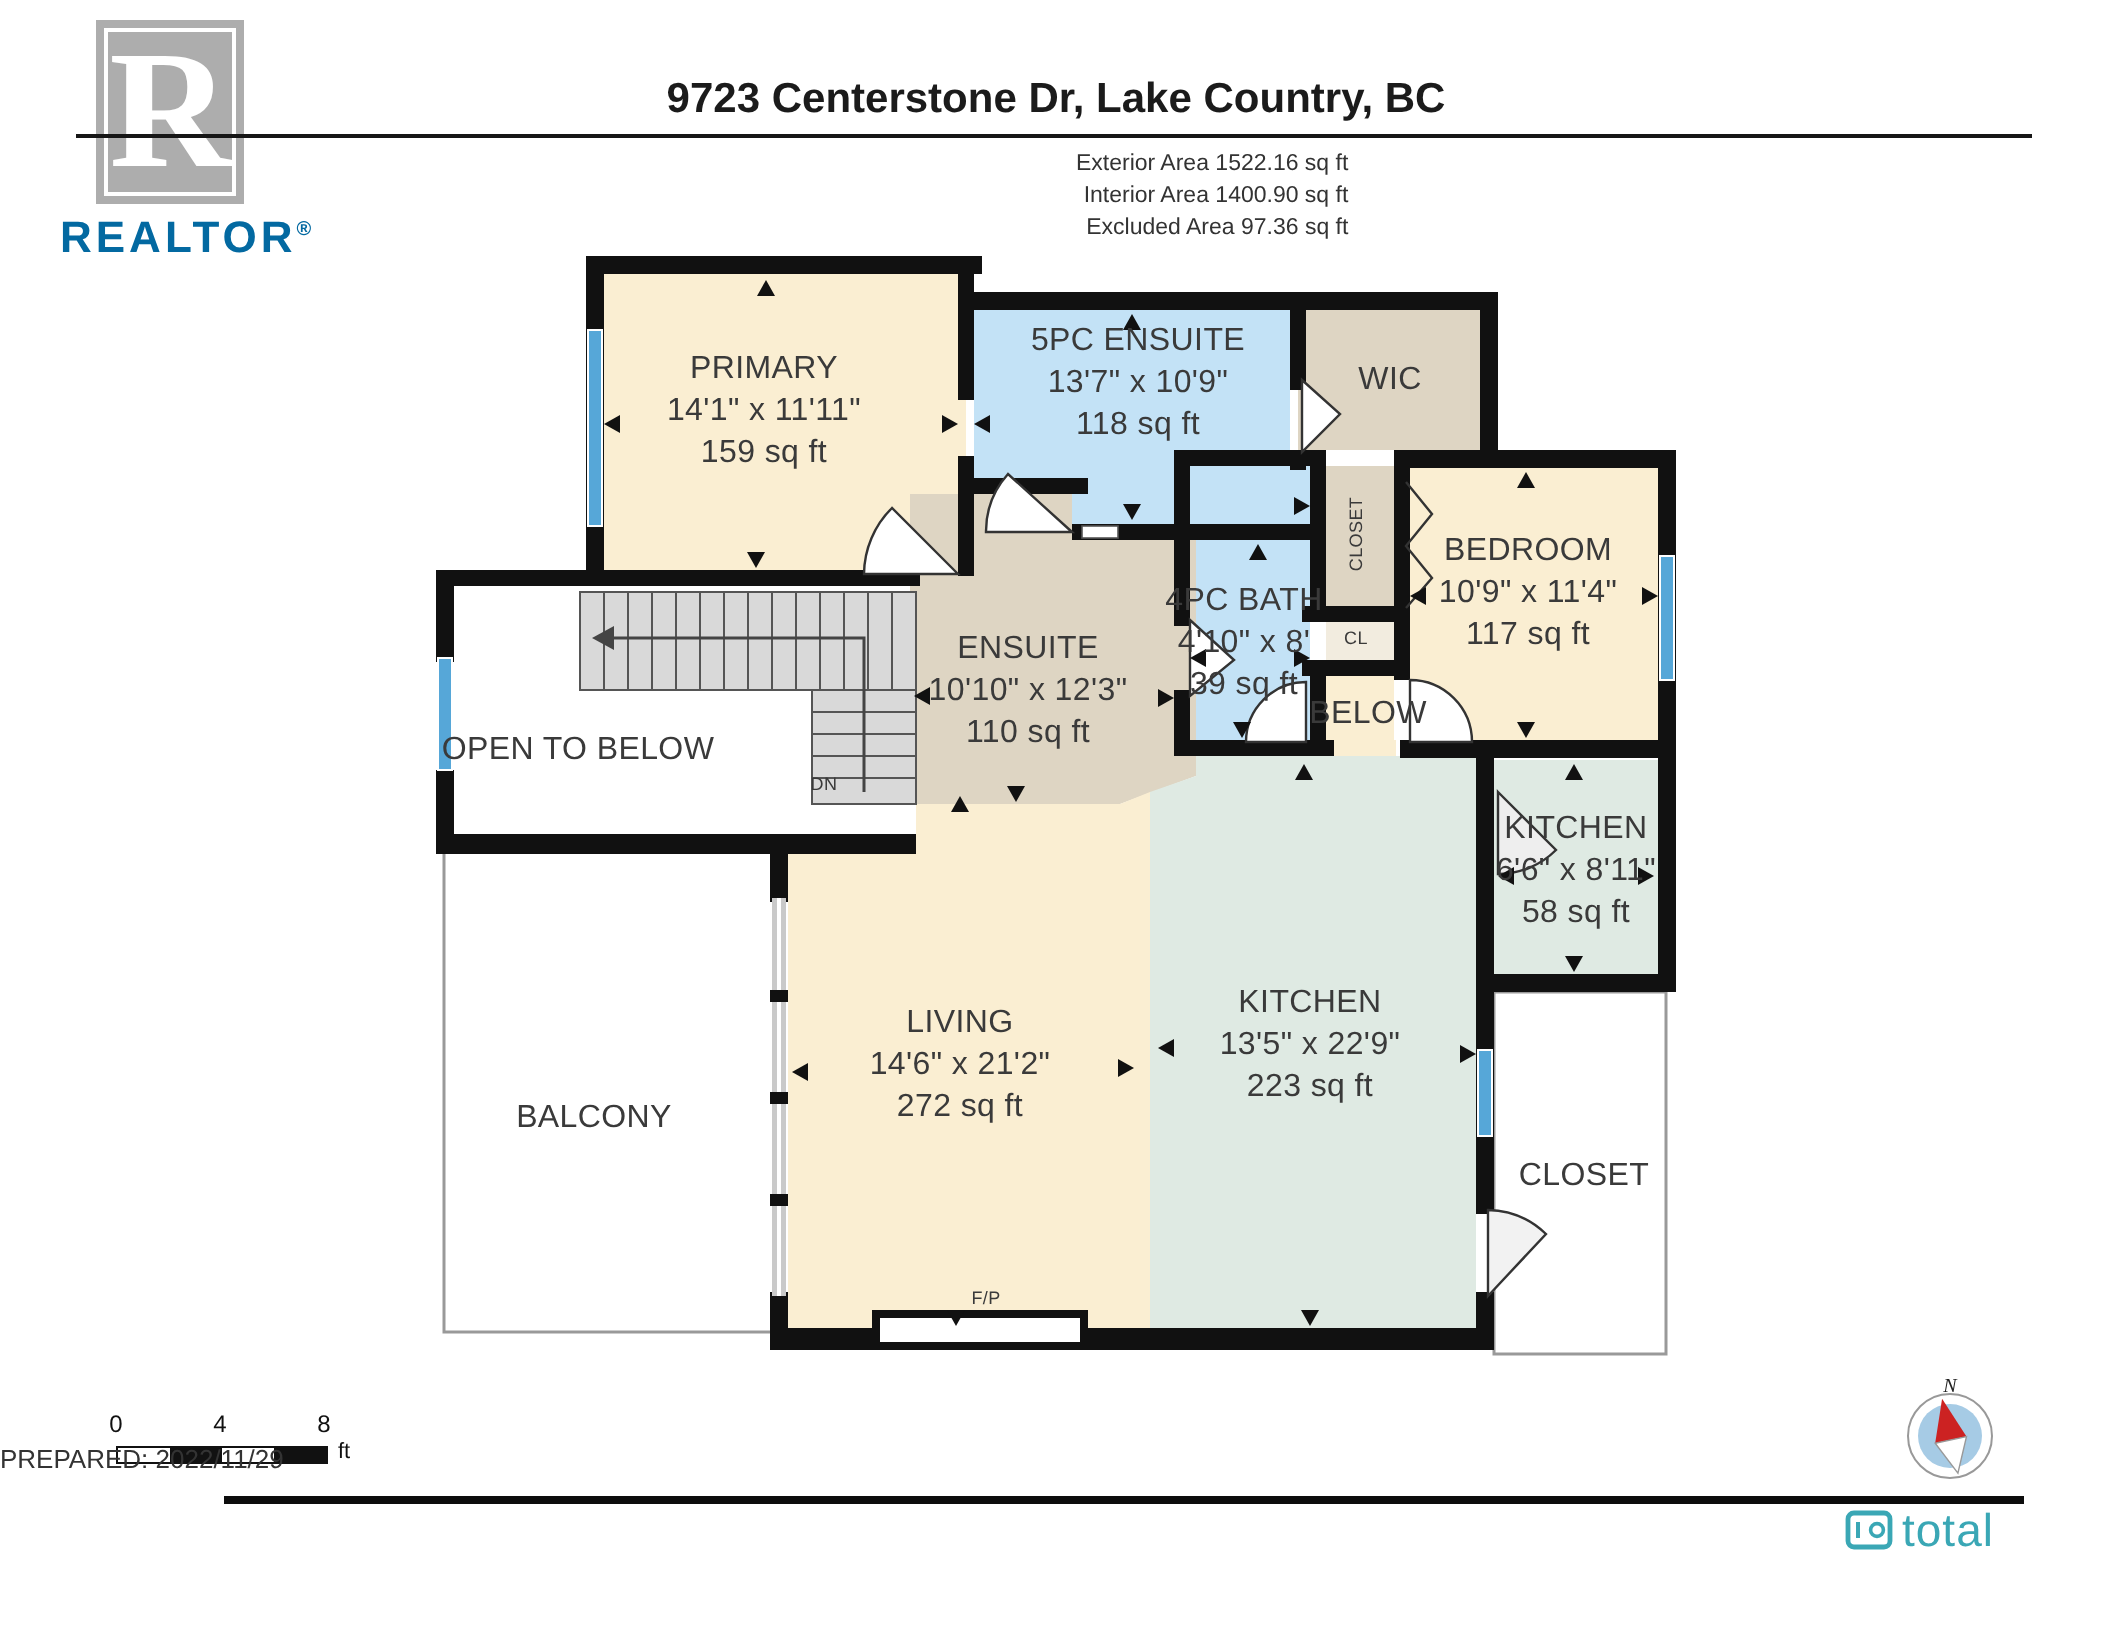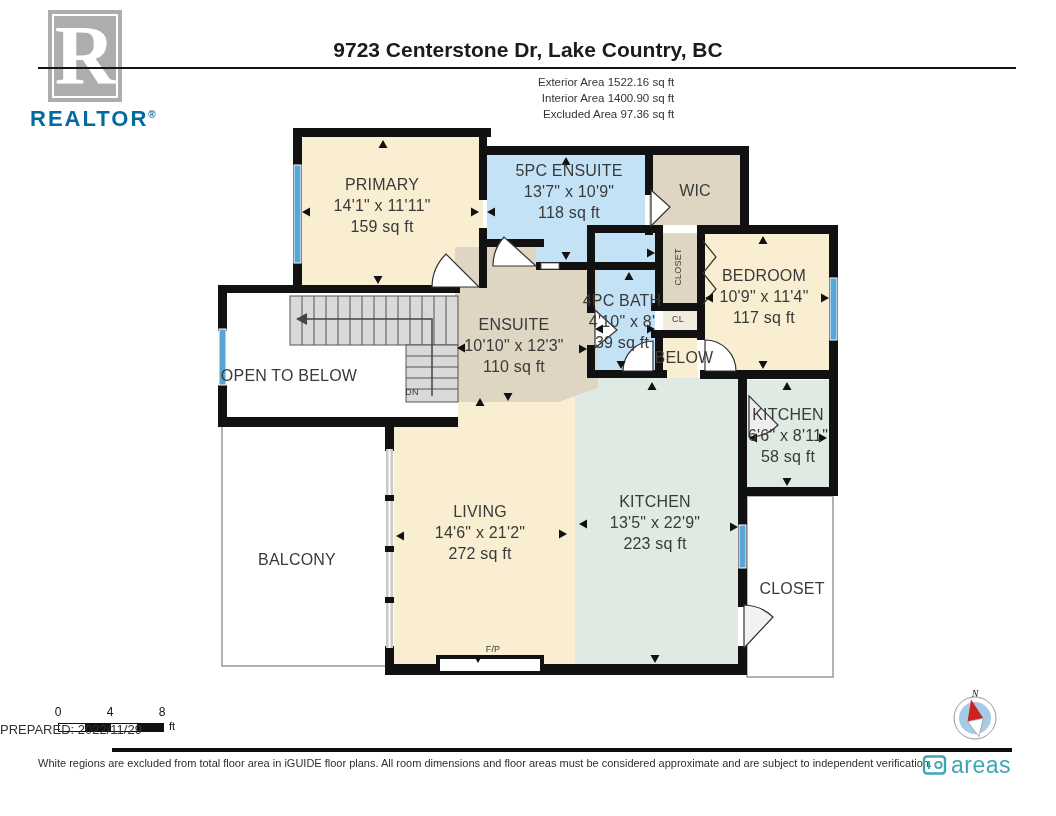--- a/index.html
+++ b/index.html
@@ -285,23 +285,22 @@
   <svg class="compass-svg" width="56" height="56" viewBox="0 0 56 56">
     <circle cx="28" cy="31" r="21" fill="#fff" stroke="#999" stroke-width="1"></circle>
     <circle cx="28" cy="31" r="16" fill="#a6cbe5"></circle>
     <g transform="rotate(-12 28 31)">
       <polygon points="28,12 20,33 36,33" fill="#cc2222"></polygon>
       <polygon points="28,50 20,33 36,33" fill="#fff" stroke="#999" stroke-width="0.7"></polygon>
     </g>
   </svg>
 
   <div class="footer-line"></div>
-  <div class="disclaimer">White regions are excluded from total floor area in iGUIDE floor plans. All room dimensions and floor areas must be considered approximate and are subject to independent verification.</div>
   <div class="iguide">
     <svg width="25" height="23" viewBox="0 0 25 23">
       <rect x="2" y="2.5" width="21" height="17" rx="3" fill="none" stroke="#3aa7b5" stroke-width="2.4"></rect>
       <circle cx="16.5" cy="11" r="3.2" fill="none" stroke="#3aa7b5" stroke-width="1.8"></circle>
       <rect x="6" y="7" width="2" height="8" fill="#3aa7b5"></rect>
     </svg>
-    <span class="iguide-text">areas</span>
+    <span class="iguide-text">total</span>
   </div>
 
 </div>
 
 </body></html>

